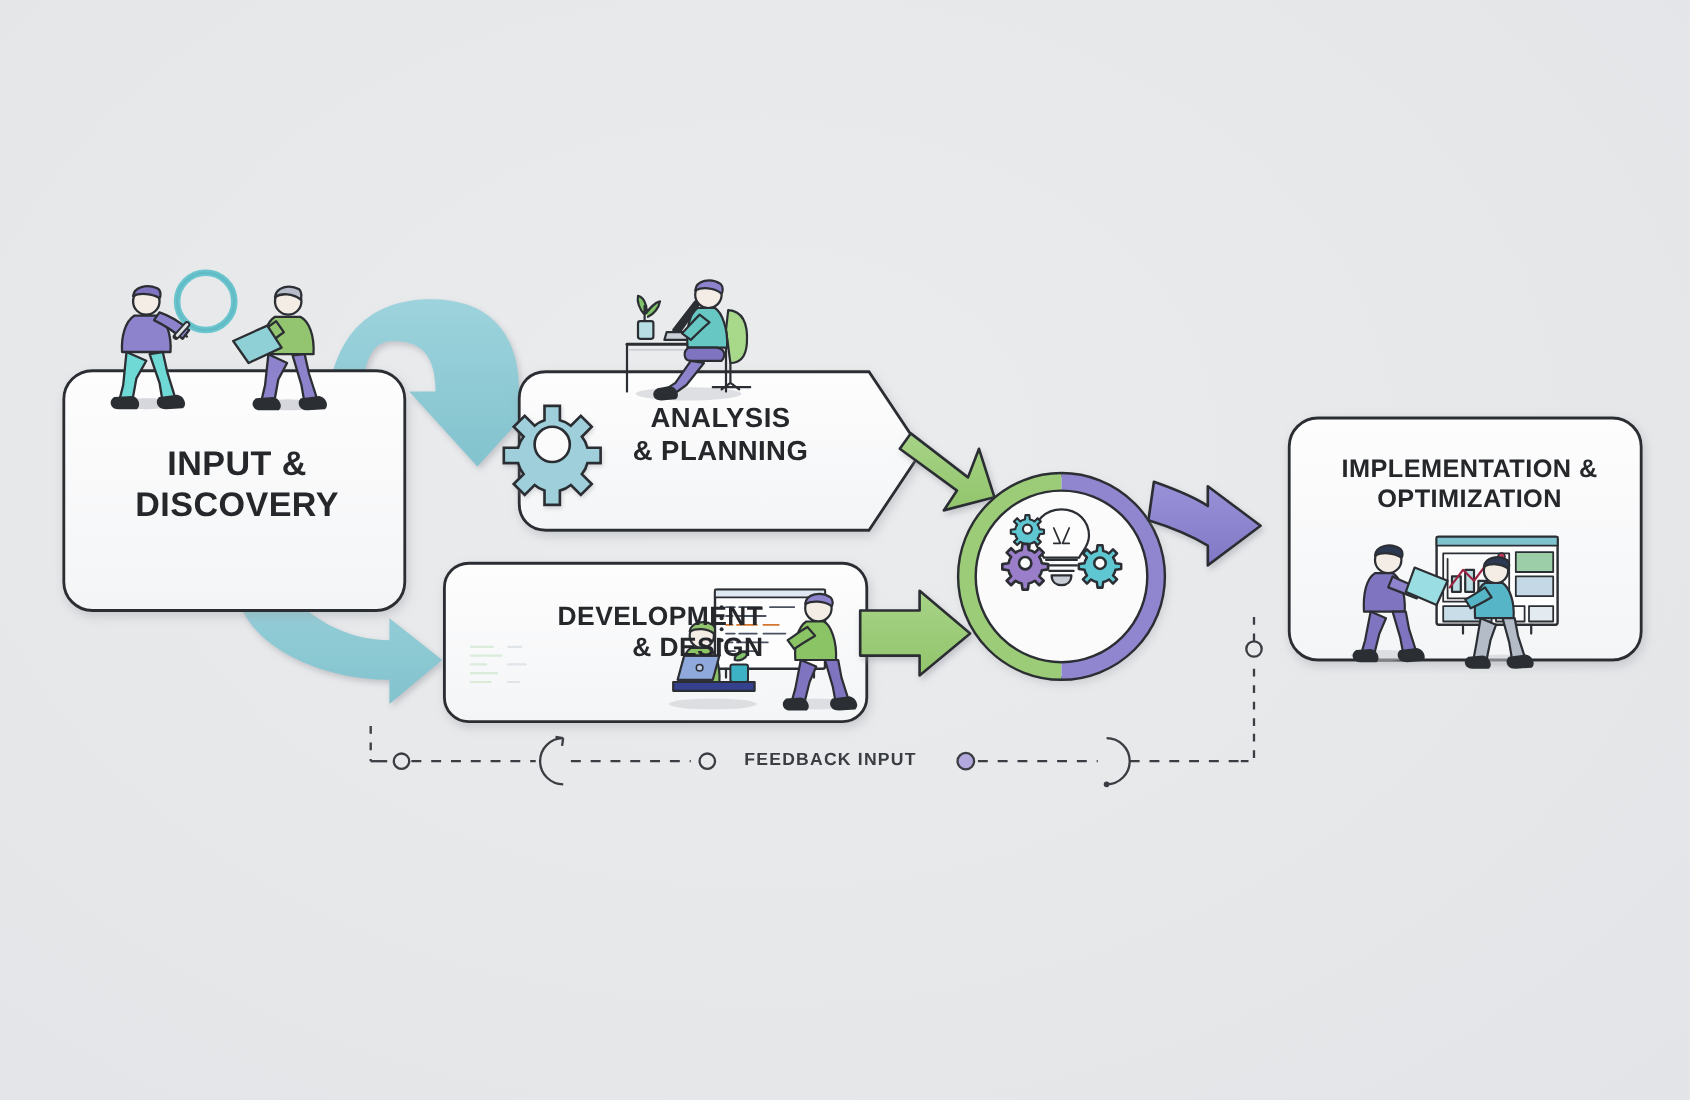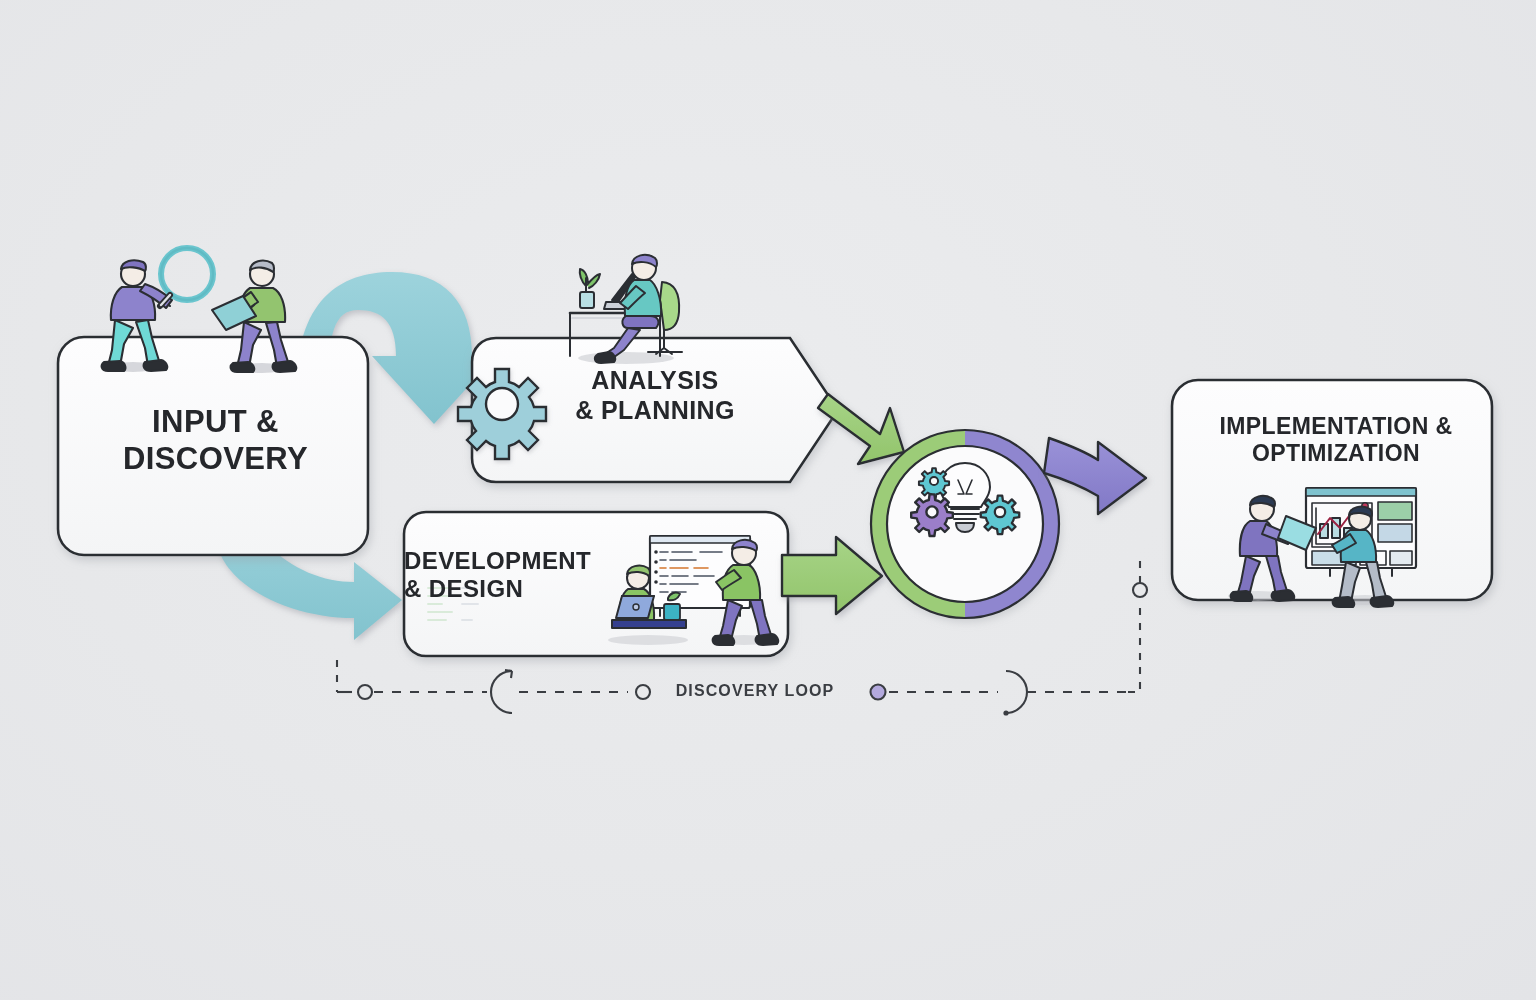--- a/index.html
+++ b/index.html
@@ -39,21 +39,21 @@
     left: 58px; top: 404px; width: 315px;
     font-size: 31px;
   }
   #label-analysis {
     left: 490px; top: 366px; width: 330px;
     font-size: 25px;
   }
   #label-development {
     left: 404px; top: 547px; width: 290px;
     font-size: 24px;
-    text-align: left;
+    text-align: right;
   }
   #label-solution {
     left: 880px; top: 523px; width: 170px;
     font-size: 17px;
     letter-spacing: 0.2px;
   }
   #label-implementation {
     left: 1180px; top: 413px; width: 312px;
     font-size: 23px;
   }
@@ -380,15 +380,15 @@
   <div class="node-label" id="label-analysis">ANALYSIS
 &amp; PLANNING</div>
 
   <div class="node-label" id="label-development">DEVELOPMENT
 &amp; DESIGN</div>
 
 
   <div class="node-label" id="label-implementation">IMPLEMENTATION &amp;
 OPTIMIZATION</div>
 
-  <div id="label-feedback">DISCOVERY LOOP</div>
+  <div id="label-feedback">FEEDBACK INPUT</div>
 
 </div>
 
 </body></html>

